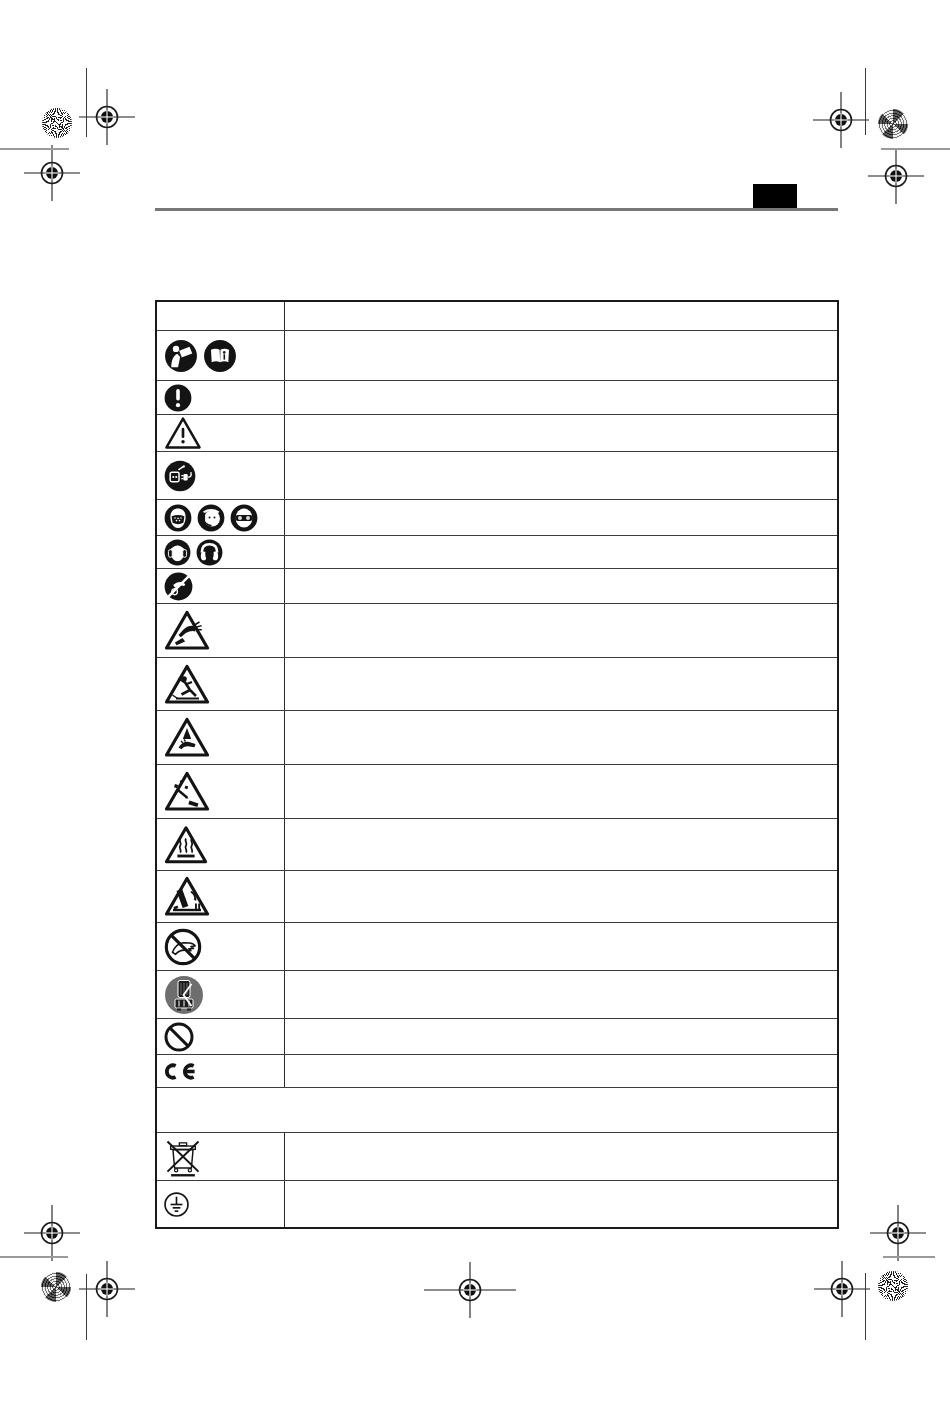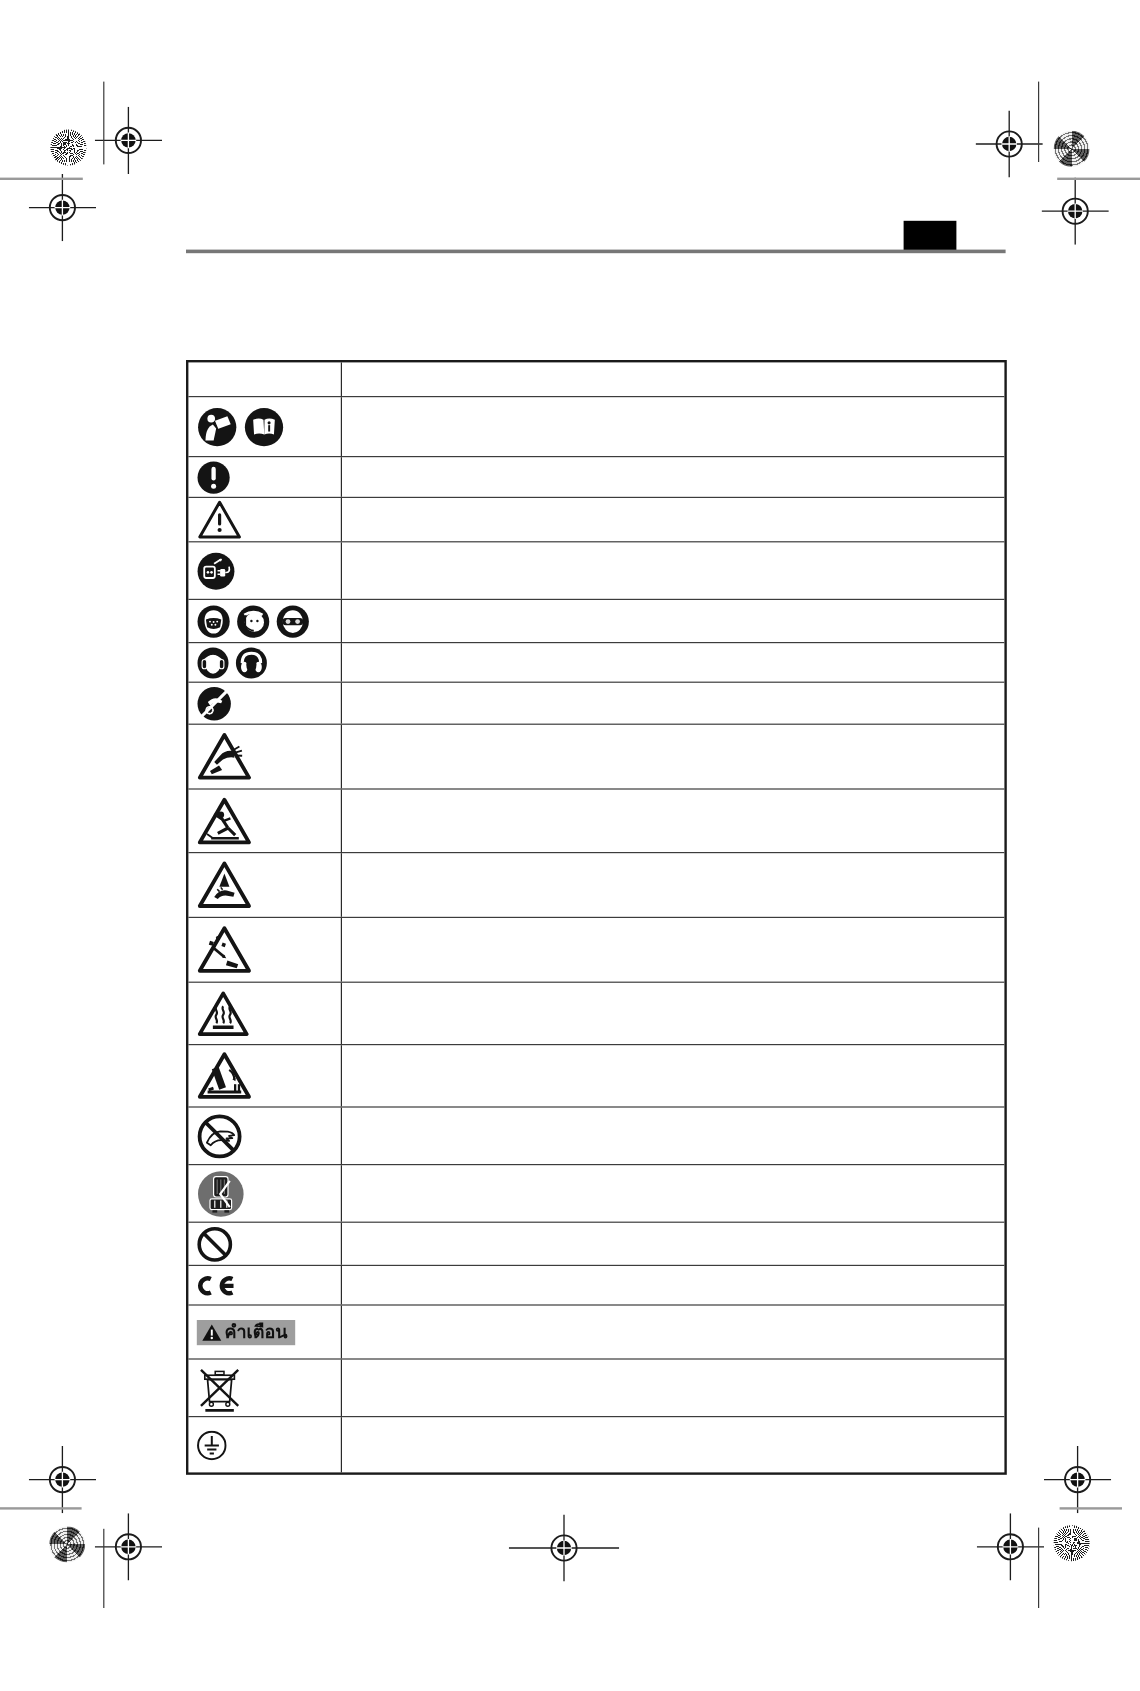--- a/index.html
+++ b/index.html
@@ -426,32 +426,20 @@
               <path d="M16.2 3.2 A 8.6 8.6 0 1 0 16.2 18.8" stroke="#141414" stroke-width="5.2" fill="none"></path>
               <path d="M41.2 3.2 A 8.6 8.6 0 1 0 41.2 18.8" stroke="#141414" stroke-width="5.2" fill="none"></path>
               <line x1="31" y1="11" x2="42.5" y2="11" stroke="#141414" stroke-width="5"></line>
             </svg>
           </span>
       </div>
       <div class="td desc"></div>
     </div>
 
     <div class="tr" style="height:45px;">
-      <div class="td sym">
-        <span class="thaibox">
-          <span class="icn">
-              <svg width="17" height="15" viewBox="0 0 17 15">
-                <path d="M8.5 0.8 L16.4 14.2 H0.6 Z" fill="#101010"></path>
-                <rect x="7.7" y="5" width="1.6" height="5" fill="#fff"></rect>
-                <circle cx="8.5" cy="12" r="1" fill="#fff"></circle>
-              </svg>
-            </span>
-          <span class="txt">คำเตือน</span>
-        </span>
-      </div>
       <div class="td desc"></div>
     </div>
 
     <div class="tr" style="height:48px;">
       <div class="td sym">
         <span class="icn">
             <svg width="38" height="42" viewBox="0 0 40 46">
               <path d="M9 15 H31 L29.2 35 H10.8 Z" fill="none" stroke="#141414" stroke-width="1.6"></path>
               <rect x="6.5" y="11" width="27" height="3.6" fill="none" stroke="#141414" stroke-width="1.5"></rect>
               <rect x="16" y="7.5" width="8" height="3" fill="none" stroke="#141414" stroke-width="1.4"></rect>

